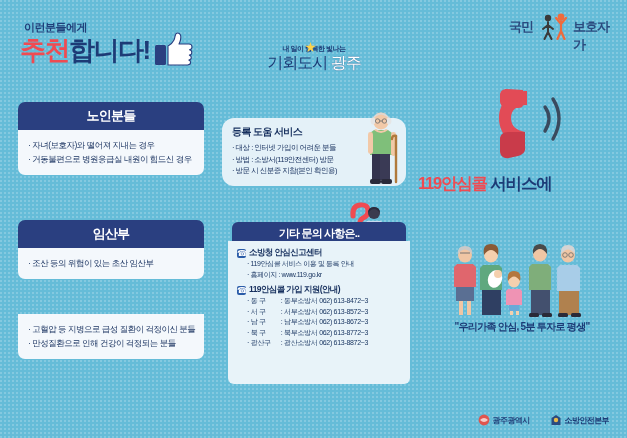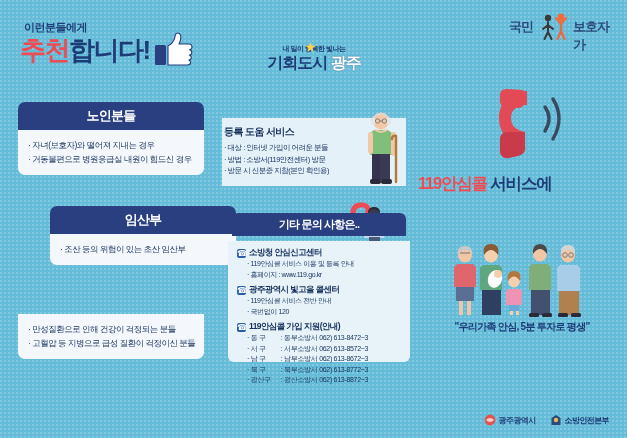--- a/index.html
+++ b/index.html
@@ -38,21 +38,21 @@
   
   .gj-logo {
     position: absolute; left: 258px; top: 44px;
     width: 112px; height: 36px; text-align: center;
   }
   .gj-sub {
     font-size: 7px; font-weight: bold; color: #1d3b76;
     letter-spacing: -0.5px; line-height: 9px;
   }
   .gj-main {
-    font-size: 16px; font-weight: bold; color: #1d3b76;
+    font-size: 16px; font-weight: normal; color: #1d3b76;
     letter-spacing: -1px; line-height: 19px;
   }
   .gj-main .wh { color: #ffffff; text-shadow: 0 0 1px #1d3b76; }
   .gj-star {
     position: absolute; left: 47px; top: -2px;
     width: 11px; height: 11px; background: #ffd24a;
     clip-path: polygon(50% 0%,61% 35%,98% 35%,68% 57%,79% 91%,50% 70%,21% 91%,32% 57%,2% 35%,39% 35%);
   }
 
   
@@ -79,44 +79,44 @@
   .card-bd li {
     list-style: none; font-size: 8.5px; color: #17305e;
     letter-spacing: -0.5px; line-height: 14px; white-space: nowrap;
   }
   .card-bd li:before { content: "· "; }
 
   
   .reg-card {
     position: absolute; left: 222px; top: 118px;
     width: 184px; height: 68px;
-    background: #e4f1f8; border-radius: 0;
-    padding: 7px 8px 0 2px;
+    background: #e4f1f8; border-radius: 12px;
+    padding: 7px 8px 0 10px;
   }
   .reg-title {
     font-size: 10px; font-weight: bold; color: #17305e;
     letter-spacing: -0.6px; margin-bottom: 3px;
   }
   .reg-card li {
     list-style: none; font-size: 7.5px; color: #17305e;
     letter-spacing: -0.5px; line-height: 11.5px; white-space: nowrap;
   }
   .reg-card li:before { content: "· "; }
 
   
   .inq-hd {
-    position: absolute; left: 232px; top: 213px;
+    position: absolute; left: 232px; top: 222px;
     width: 174px; text-align: center;
     background: #2a3f80; color: #fff;
     font-size: 11px; font-weight: bold; letter-spacing: -0.8px;
     padding: 4px 0; border-radius: 6px 6px 0 0;
   }
   .inq-bd {
     position: absolute; left: 228px; top: 241px;
-    width: 182px; height: 121px;
+    width: 182px; height: 143px;
     background: #e8f3f9; border-radius: 0 0 6px 6px;
     padding: 6px 8px 0 9px;
   }
   .inq-grp { margin-bottom: 4px; }
   .inq-name {
     font-size: 8.5px; font-weight: bold; color: #17305e;
     letter-spacing: -0.6px; display: flex; align-items: center; gap: 3px;
   }
   .ph-badge {
     display: inline-block; width: 9px; height: 9px;
@@ -153,21 +153,21 @@
   .rt-head .navy { color: #1d3b76; }
   .tagline {
     position: absolute; left: 418px; top: 320px;
     width: 208px; text-align: center;
     font-size: 10px; font-weight: bold; color: #1d3b76;
     letter-spacing: -0.7px;
   }
   .family { position: absolute; left: 448px; top: 243px; width: 152px; height: 76px; }
 
   
-  .footer { position: absolute; right: 18px; bottom: 12px; display: flex; gap: 14px; }
+  .footer { position: absolute; right: 18px; bottom: 12px; display: flex; gap: 20px; }
   .f-item { display: flex; align-items: center; gap: 3px; }
   .f-label { font-size: 8px; font-weight: bold; color: #1d3b76; letter-spacing: -0.6px; }
   .f-mark { width: 12px; height: 12px; }
 
   .qmark { position: absolute; left: 341px; top: 200px; width: 52px; height: 46px; }
 </style>
 </head>
 <body>
 
 <div id="poster">
@@ -204,34 +204,34 @@
   <div class="card" style="left:18px; top:102px;">
     <div class="card-hd">노인분들</div>
     <div class="card-bd">
       <ul>
         <li>자녀(보호자)와 떨어져 지내는 경우</li>
         <li>거동불편으로 병원응급실 내원이 힘드신 경우</li>
       </ul>
     </div>
   </div>
 
-  <div class="card" style="left:18px; top:206px;margin-left:32px;">
+  <div class="card" style="left:18px; top:220px;">
     <div class="card-hd">임산부</div>
     <div class="card-bd">
       <ul>
         <li>조산 등의 위험이 있는 초산 임산부</li>
       </ul>
     </div>
   </div>
 
   <div class="card" style="left:18px; top:314px;">
     <div class="card-bd">
       <ul>
+        <li>고혈압 등 지병으로 급성 질환이 걱정이신 분들</li>
         <li>만성질환으로 인해 건강이 걱정되는 분들</li>
-        <li>고혈압 등 지병으로 급성 질환이 걱정이신 분들</li>
       </ul>
     </div>
   </div>
 
   <div class="reg-card">
     <div class="reg-title">등록 도움 서비스</div>
     <ul>
       <li>대상 : 인터넷 가입이 어려운 분들</li>
       <li>방법 : 소방서(119안전센터) 방문</li>
       <li>방문 시 신분증 지참(본인 확인용)</li>
@@ -273,30 +273,20 @@
       <div class="inq-name">
         <span class="ph-badge"></span>
         <span>소방청 안심신고센터</span>
       </div>
       <ul>
         <li>119안심콜 서비스 이용 및 등록 안내</li>
         <li>홈페이지 : www.119.go.kr</li>
       </ul>
     </div>
 
-    <div class="inq-grp">
-      <div class="inq-name">
-        <span class="ph-badge"></span>
-        <span>광주광역시 빛고을 콜센터</span>
-      </div>
-      <ul>
-        <li>119안심콜 서비스 전반 안내</li>
-        <li>국번없이 120</li>
-      </ul>
-    </div>
 
     <div class="inq-grp">
       <div class="inq-name">
         <span class="ph-badge"></span>
         <span>119안심콜 가입 지원(안내)</span>
       </div>
       <div class="st-row">
         <span class="nm">동  구</span>:
         <span>동부소방서</span>
         <span>062) 613-8472~3</span>

